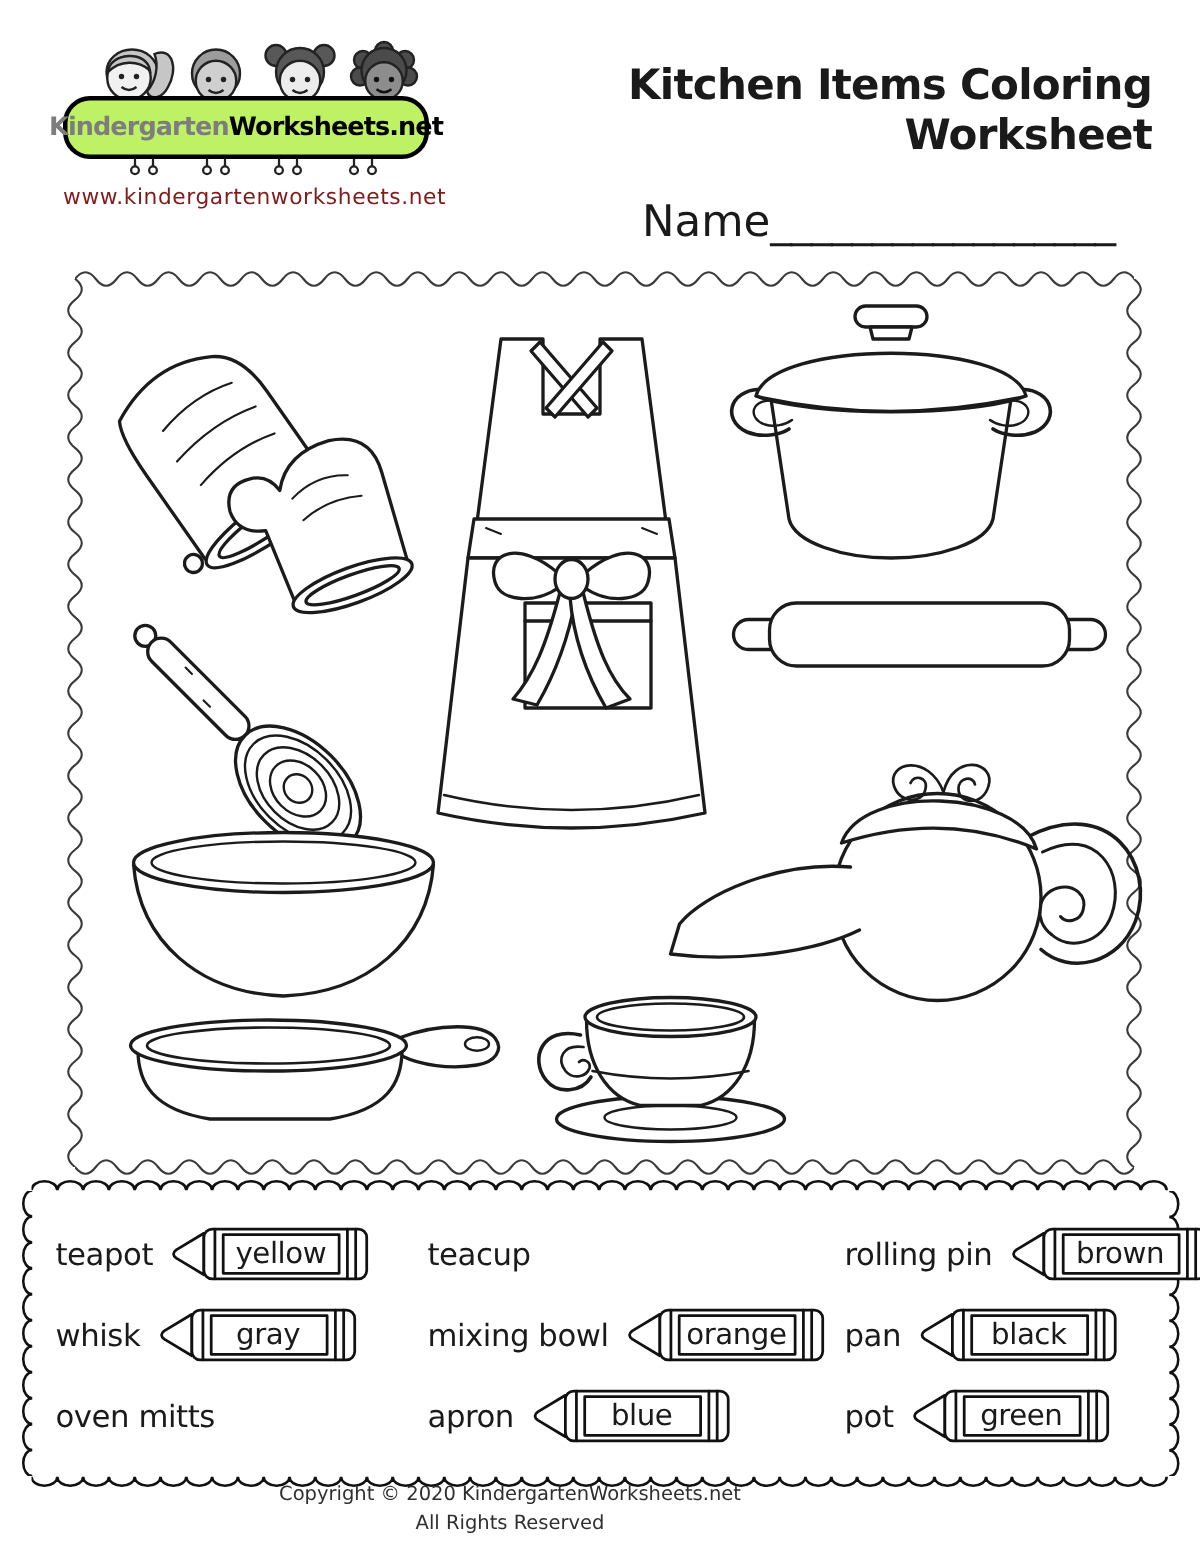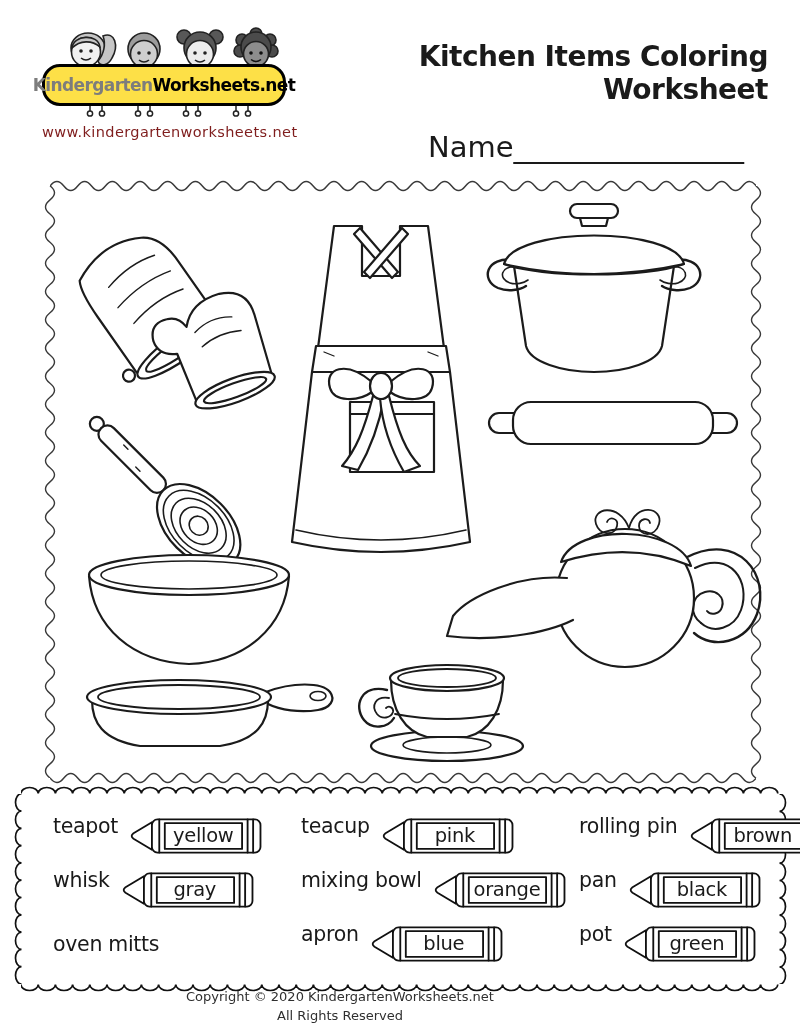--- a/index.html
+++ b/index.html
@@ -4,21 +4,21 @@
 <style>
   * { margin:0; padding:0; box-sizing:border-box; }
   body { background:#fff; }
   .sheet { position:relative; width:800px; height:1035px; background:#fff;
            font-family:"DejaVu Sans", sans-serif; color:#1a1a1a; overflow:hidden; }
 
   
   .logo { position:absolute; left:42px; top:24px; width:248px; }
   .kids { display:block; position:relative; z-index:1; }
   .pill { position:relative; z-index:2; margin-top:-14px; height:42px; width:244px;
-          border:3px solid #000; border-radius:18px; background:#fde047;
+          border:3px solid #000; border-radius:18px; background:#bef264;
           display:flex; align-items:center; justify-content:center; white-space:nowrap;
           font-size:17px; letter-spacing:-0.6px; }
   .brand-left  { color:#7d7d7d; font-weight:bold; }
   .brand-right { color:#000; font-weight:bold; }
   .legs { display:block; margin:-1px 0 0 18px; }
   .site-url { margin-top:6px; font-size:14.5px; color:#7f1d1d; letter-spacing:0.4px; }
 
   .page-title { position:absolute; left:286px; top:40px; width:482px; text-align:right;
                 font-size:28px; font-weight:700; letter-spacing:-0.5px; }
   .name-row { position:absolute; left:428px; top:130px; font-size:29px; white-space:nowrap; }
@@ -38,21 +38,21 @@
   .key-bottom { left:0; bottom:-8px; transform:scaleY(-1); }
   .key-left   { left:-7.5px; top:190px; transform:rotate(-90deg); transform-origin:0 0; }
   .key-right  { left:765.5px; top:0;    transform:rotate(90deg);  transform-origin:0 0; }
 
   .drawing { position:absolute; overflow:visible; }
   .drawing * { vector-effect:non-scaling-stroke; }
 
   
   .key-row { display:grid; grid-template-columns:244px 274px 226px; column-gap:4px;
              align-items:center; }
-  .key-cell { display:flex; gap:10px;margin-left:16px; }
+  .key-cell { display:flex; align-items:center; gap:10px; }
   .key-item-label { font-size:20.5px; letter-spacing:-0.3px; white-space:nowrap; }
   .crayon-wrap { position:relative; width:138px; height:44px; flex:0 0 auto; }
   .crayon-wrap svg { display:block; width:138px; height:44px; }
   .crayon-label { position:absolute; left:26%; width:57%; top:50%; transform:translateY(-52%);
                   text-align:center; font-size:19.5px; letter-spacing:-0.3px; }
 
   
   .footer { position:absolute; left:0; top:988px; width:680px; text-align:center;
             font-size:13px; color:#2f2f2f; line-height:1.45; }
 </style>
@@ -301,26 +301,20 @@
         <span class="key-item-label">teapot</span>
         <span class="crayon-wrap">
           <svg viewBox="0 0 150 46">
               <use href="#crayon"></use>
             </svg>
           <span class="crayon-label">yellow</span>
         </span>
       </div>
       <div class="key-cell">
         <span class="key-item-label">teacup</span>
-        <span class="crayon-wrap">
-          <svg viewBox="0 0 150 46">
-              <use href="#crayon"></use>
-            </svg>
-          <span class="crayon-label">pink</span>
-        </span>
       </div>
       <div class="key-cell">
         <span class="key-item-label">rolling pin</span>
         <span class="crayon-wrap">
           <svg viewBox="0 0 150 46">
               <use href="#crayon"></use>
             </svg>
           <span class="crayon-label">brown</span>
         </span>
       </div>

